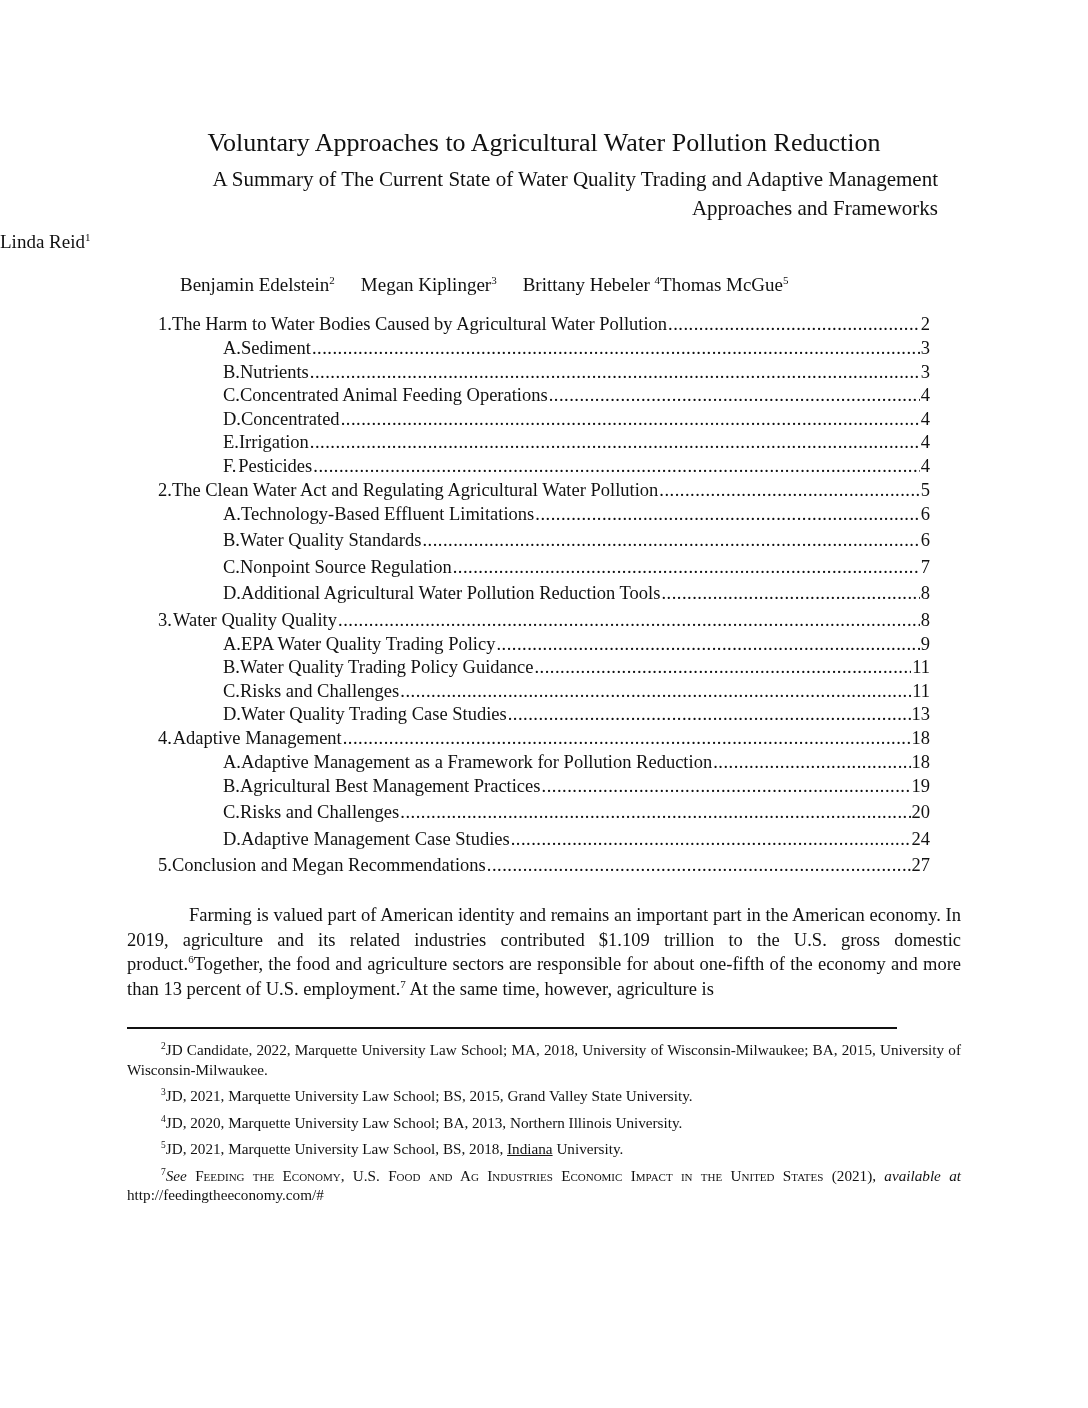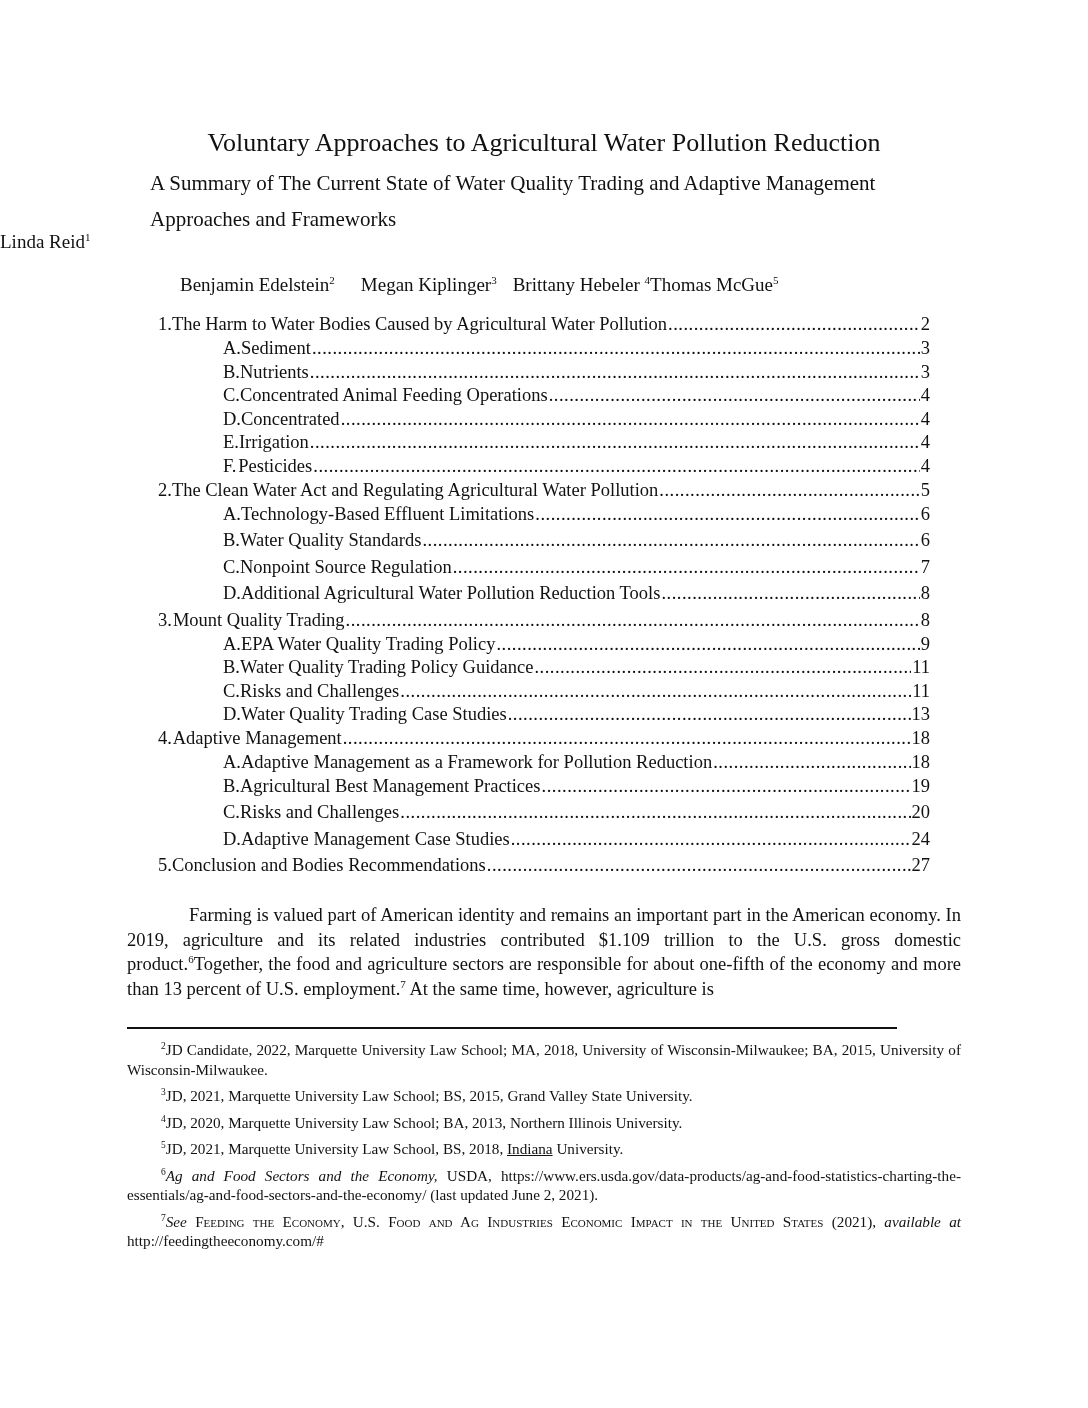--- a/index.html
+++ b/index.html
@@ -2,29 +2,29 @@
 <html><head>
 <meta charset="utf-8">
 <style>
   html, body { margin: 0; padding: 0; background: #ffffff; }
   body { width: 1088px; height: 1408px; position: relative; overflow: hidden;
          font-family: "Liberation Serif", "DejaVu Serif", serif; color: #111; }
   .page { position: absolute; left: 0; top: 0; width: 864px; height: 1408px; }
 
   .title { position: absolute; left: 0; width: 1088px; text-align: center; top: 127px;
            font-size: 26px; line-height: 32px; }
-  .subtitle { position: absolute; left: 150px; width: 788px; text-align: left; top: 165px;
-              font-size: 21px; line-height: 36px; }
+  .subtitle { position: absolute; left: 150px; width: 788px; text-align: right; top: 165px;
+              font-size: 21px; line-height: 29px; }
   .author-lead { position: absolute; left: 0; width: 1088px; top: 230px;
                  font-size: 19px; line-height: 24px; }
   .authors { position: absolute; left: 180px; top: 273px; font-size: 19px; line-height: 24px;
              display: flex; gap: 0; white-space: nowrap; }
   .authors span.auth { display: inline-block; }
   .authors .a1 { margin-right: 26px; }
-  .authors .a2 { margin-right: 16px; }
+  .authors .a2 { margin-right: 26px; }
   .authors .a3 { }
   sup { font-size: 11px; vertical-align: super; line-height: 0; }
 
   .toc { position: absolute; left: 158px; top: 314px; width: 772px; font-size: 18.5px; }
   .toc-row { display: flex; align-items: baseline; white-space: nowrap; }
   .toc-num { display: inline-block; width: 34px; }
   .toc-sub { padding-left: 65px; }
   .toc-sub .toc-num { width: 33px; }
   .toc-label { flex: 0 0 auto; }
   .toc-dots { flex: 1 1 auto; overflow: hidden; margin: 0 1px; }
@@ -130,21 +130,21 @@
         <span class="toc-page">7</span>
       </div>
       <div class="toc-row toc-sub" style="height: 26.5px;">
         <span class="toc-num">D.</span>
         <span class="toc-label">Additional Agricultural Water Pollution Reduction Tools</span>
         <span class="toc-dots"></span>
         <span class="toc-page">8</span>
       </div>
       <div class="toc-row" style="height: 24px;">
         <span class="toc-num">3.</span>
-        <span class="toc-label">Mount Quality Trading</span>
+        <span class="toc-label">Water Quality Quality</span>
         <span class="toc-dots"></span>
         <span class="toc-page">8</span>
       </div>
       <div class="toc-row toc-sub" style="height: 23.6px;">
         <span class="toc-num">A.</span>
         <span class="toc-label">EPA Water Quality Trading Policy</span>
         <span class="toc-dots"></span>
         <span class="toc-page">9</span>
       </div>
       <div class="toc-row toc-sub" style="height: 23.6px;">
@@ -190,32 +190,31 @@
         <span class="toc-page">20</span>
       </div>
       <div class="toc-row toc-sub" style="height: 26.5px;">
         <span class="toc-num">D.</span>
         <span class="toc-label">Adaptive Management Case Studies</span>
         <span class="toc-dots"></span>
         <span class="toc-page">24</span>
       </div>
       <div class="toc-row" style="height: 24px;">
         <span class="toc-num">5.</span>
-        <span class="toc-label">Conclusion and Bodies Recommendations</span>
+        <span class="toc-label">Conclusion and Megan Recommendations</span>
         <span class="toc-dots"></span>
         <span class="toc-page">27</span>
       </div>
     </div>
 
   <div class="body-text"><span>Farming is valued part of American identity and remains an important part in the American economy. In 2019, agriculture and its related industries contributed $1.109 trillion to the U.S. gross domestic product.</span><sup>6</sup><span>Together, the food and agriculture sectors are responsible for about one-fifth of the economy and more than 13 percent of U.S. employment.</span><sup>7</sup><span> At the same time, however, agriculture is</span></div>
 
   <div class="rule"></div>
 
   <div class="footnotes">
     <div class="fn"><sup>2</sup><span>JD Candidate, 2022, Marquette University Law School; MA, 2018, University of Wisconsin-Milwaukee; BA, 2015, University of Wisconsin-Milwaukee.</span></div>
     <div class="fn"><sup>3</sup><span>JD, 2021, Marquette University Law School; BS, 2015, Grand Valley State University.</span></div>
     <div class="fn"><sup>4</sup><span>JD, 2020, Marquette University Law School; BA, 2013, Northern Illinois University.</span></div>
     <div class="fn"><sup>5</sup><span>JD, 2021, Marquette University Law School, BS, 2018, </span><span class="ul">Indiana</span><span> University.</span></div>
-    <div class="fn"><sup>6</sup><span class="it">Ag and Food Sectors and the Economy,</span><span> USDA, https://www.ers.usda.gov/data-products/ag-and-food-statistics-charting-the-essentials/ag-and-food-sectors-and-the-economy/ (last updated June 2, 2021).</span></div>
     <div class="fn"><sup>7</sup><span class="it">See</span><span class="sc"> Feeding the Economy, U.S. Food and Ag Industries Economic Impact in the United States</span><span> (2021), </span><span class="it">available at</span><span> http://feedingtheeconomy.com/#</span></div>
   </div>
 
 </div>
 
 </body></html>

